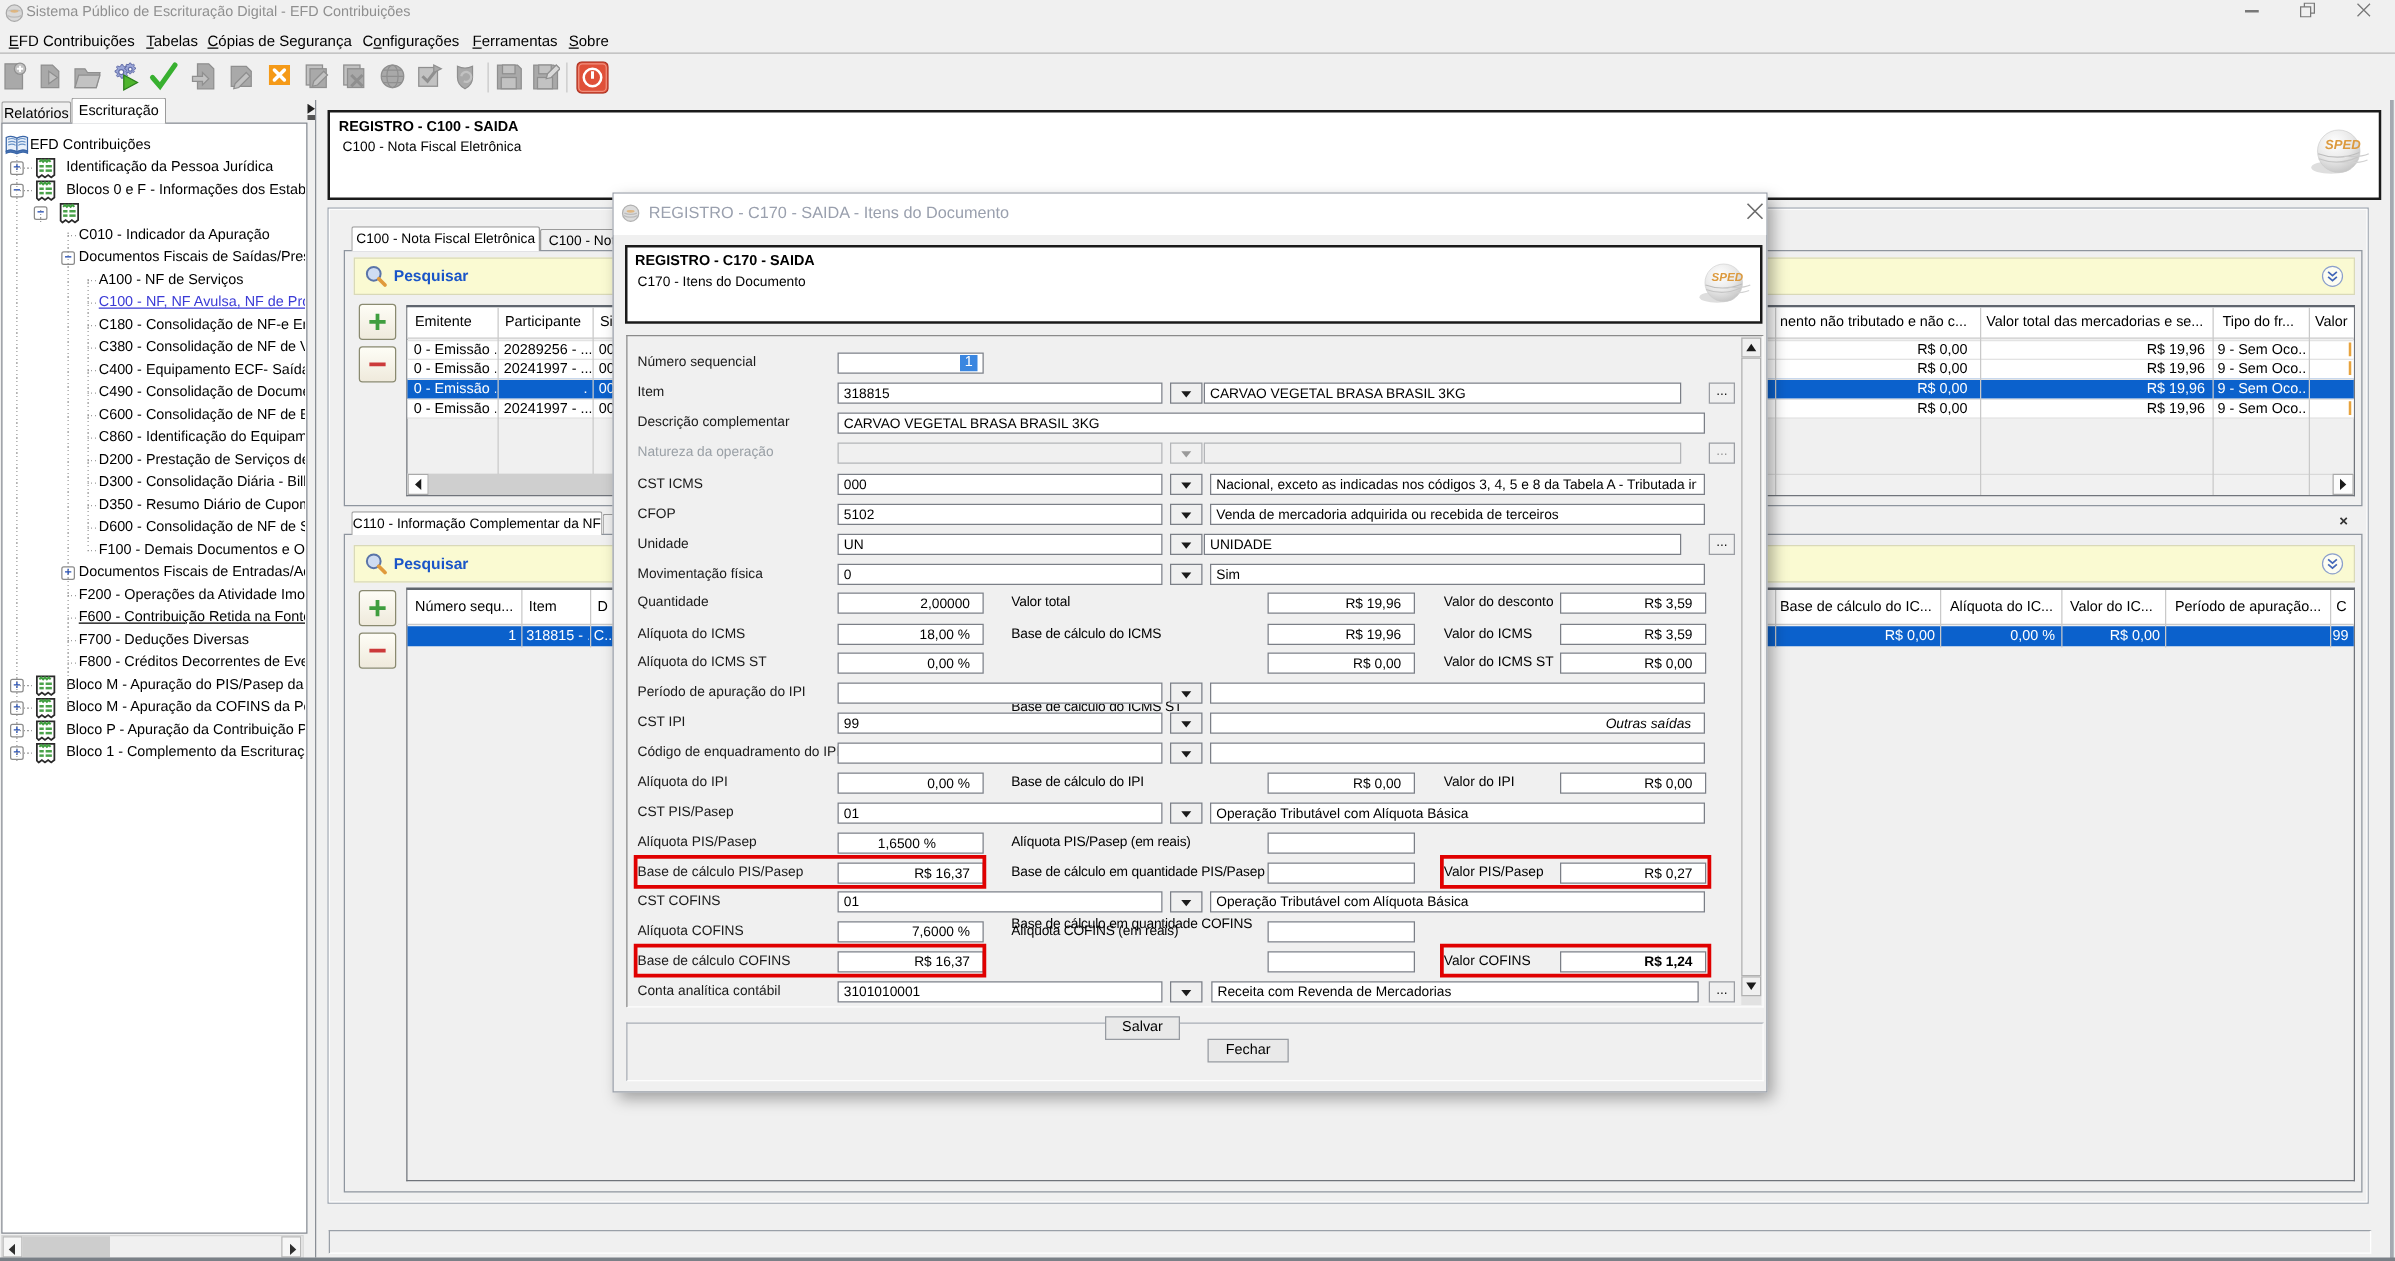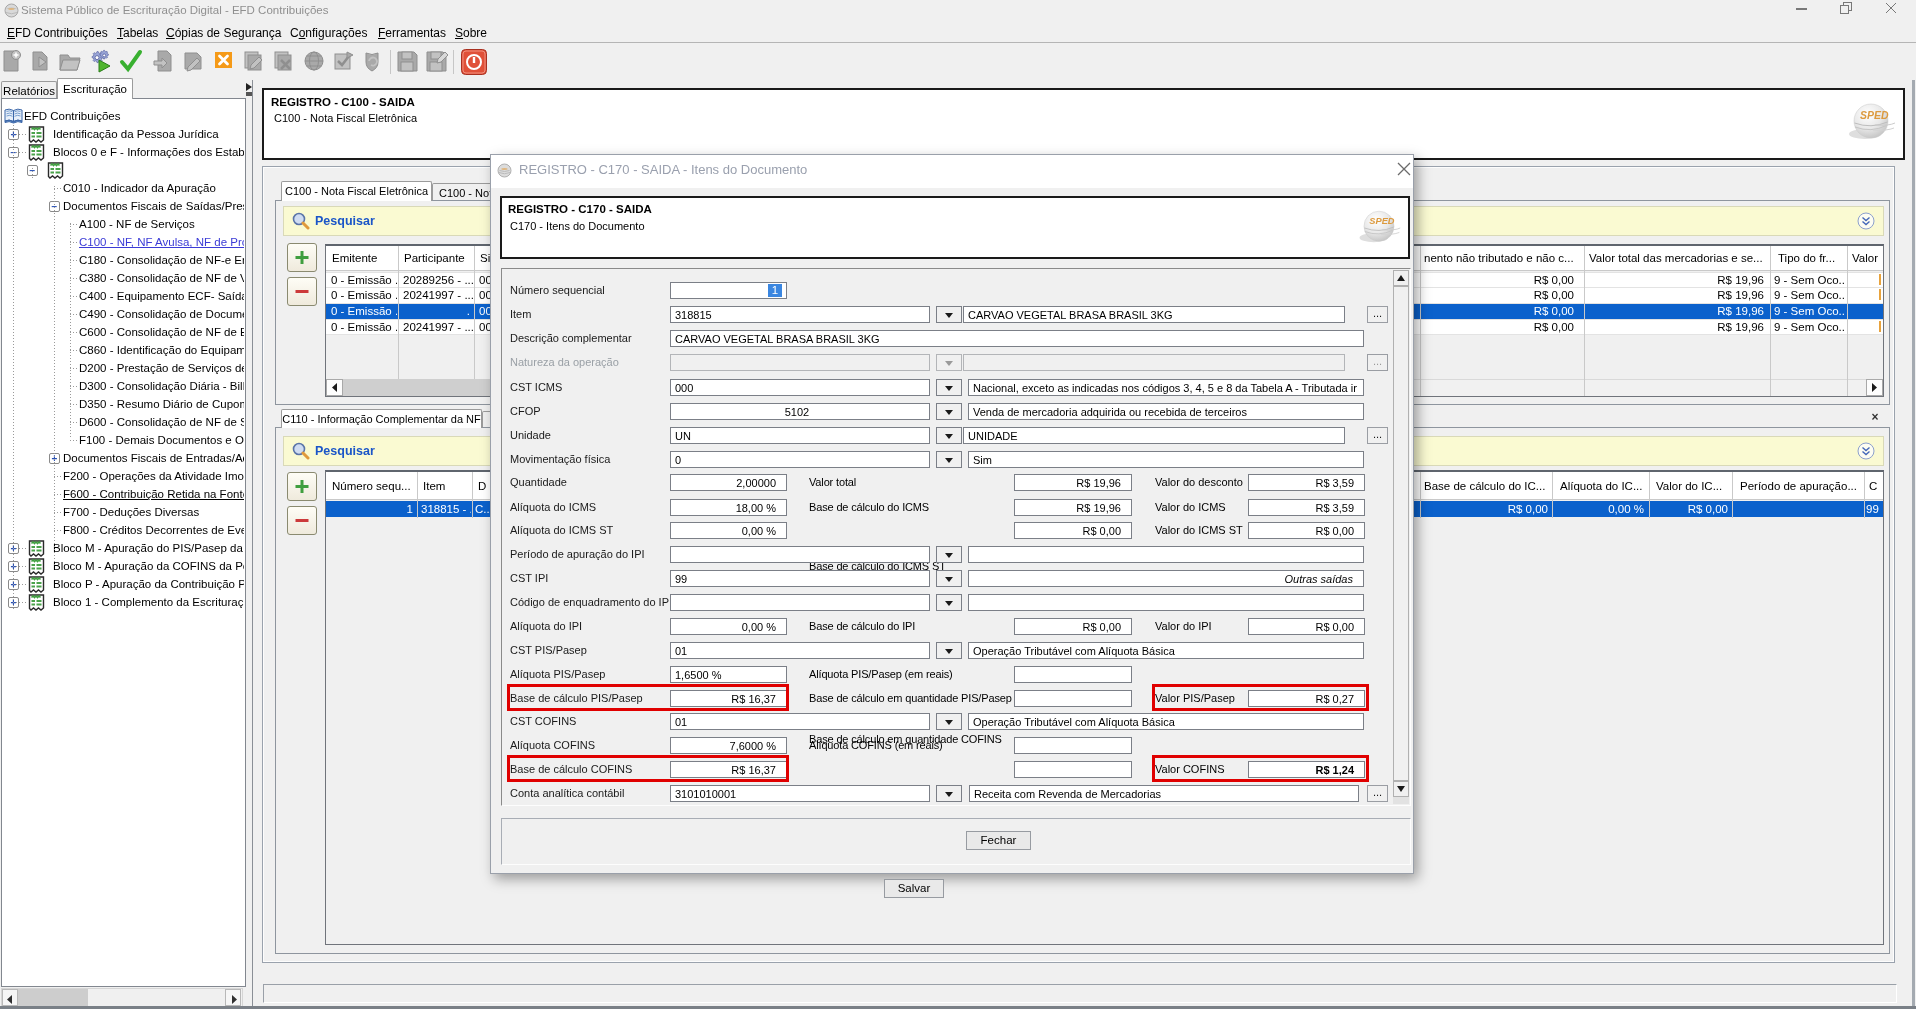--- a/index.html
+++ b/index.html
@@ -498,21 +498,21 @@
 <div style="left:936px;top:379px;width:26px;height:17px;background:#f0f0f0;border:1px solid #7b7f87;z-index:12;">
     <svg width="24" height="15" style="position:absolute;left:0;top:0;">
       <path d="M8 6 L12 11 L16 6 z" fill="#1a1a1a"></path>
     </svg>
   </div>
 <div class="fld" style="left:968px;top:379px;width:396px;height:17px;z-index:12;">
     <div class="val" style="left:0;top:2px;width:388px;padding-left:4px;text-align:left;line-height:12px;position:absolute;padding-left:4px;padding-right:4px;">Nacional, exceto as indicadas nos códigos 3, 4, 5 e 8 da Tabela A - Tributada inte</div>
   </div>
 <div class="t" style="left:510px;top:405px;width:162px;height:13px;font-size:11px;color:#1a1a1a;line-height:13px;overflow:hidden;z-index:12;">CFOP</div>
 <div class="fld" style="left:670px;top:403px;width:260px;height:17px;z-index:12;">
-    <div class="val" style="left:0;top:2px;width:252px;padding-left:4px;text-align:center;line-height:12px;position:absolute;padding-left:4px;padding-right:4px;">5102</div>
+    <div class="val" style="left:0;top:2px;width:252px;padding-left:4px;text-align:left;line-height:12px;position:absolute;padding-left:4px;padding-right:4px;">5102</div>
   </div>
 <div style="left:936px;top:403px;width:26px;height:17px;background:#f0f0f0;border:1px solid #7b7f87;z-index:12;">
     <svg width="24" height="15" style="position:absolute;left:0;top:0;">
       <path d="M8 6 L12 11 L16 6 z" fill="#1a1a1a"></path>
     </svg>
   </div>
 <div class="fld" style="left:968px;top:403px;width:396px;height:17px;z-index:12;">
     <div class="val" style="left:0;top:2px;width:388px;padding-left:4px;text-align:left;line-height:12px;position:absolute;padding-left:4px;padding-right:4px;">Venda de mercadoria adquirida ou recebida de terceiros</div>
   </div>
 <div class="t" style="left:510px;top:429px;width:162px;height:13px;font-size:11px;color:#1a1a1a;line-height:13px;overflow:hidden;z-index:12;">Unidade</div>
@@ -631,21 +631,21 @@
 <div style="left:936px;top:642px;width:26px;height:17px;background:#f0f0f0;border:1px solid #7b7f87;z-index:12;">
     <svg width="24" height="15" style="position:absolute;left:0;top:0;">
       <path d="M8 6 L12 11 L16 6 z" fill="#1a1a1a"></path>
     </svg>
   </div>
 <div class="fld" style="left:968px;top:642px;width:396px;height:17px;z-index:12;">
     <div class="val" style="left:0;top:2px;width:388px;padding-left:4px;text-align:left;line-height:12px;position:absolute;padding-left:4px;padding-right:4px;">Operação Tributável com Alíquota Básica</div>
   </div>
 <div class="t" style="left:510px;top:668px;width:162px;height:13px;font-size:11px;color:#1a1a1a;line-height:13px;overflow:hidden;z-index:12;">Alíquota PIS/Pasep</div>
 <div class="fld" style="left:670px;top:666px;width:117px;height:17px;z-index:12;">
-    <div class="val" style="left:0;top:2px;width:109px;padding-right:4px;text-align:left;line-height:12px;position:absolute;padding-left:4px;padding-right:4px;">1,6500 %</div>
+    <div class="val" style="left:0;top:2px;width:109px;padding-right:4px;text-align:center;line-height:12px;position:absolute;padding-left:4px;padding-right:4px;">1,6500 %</div>
   </div>
 <div class="t" style="left:809px;top:668px;width:203px;height:13px;font-size:11px;letter-spacing:-0.15px;line-height:13px;overflow:hidden;z-index:12;">Alíquota PIS/Pasep (em reais)</div>
 <div class="fld" style="left:1014px;top:666px;width:118px;height:17px;z-index:12;">
     <div class="val" style="left:0;top:2px;width:110px;padding-right:4px;text-align:right;line-height:12px;position:absolute;padding-left:4px;padding-right:4px;"></div>
   </div>
 <div class="t" style="left:510px;top:692px;width:162px;height:13px;font-size:11px;color:#1a1a1a;line-height:13px;overflow:hidden;z-index:12;">Base de cálculo PIS/Pasep</div>
 <div class="fld" style="left:670px;top:690px;width:117px;height:17px;z-index:12;">
     <div class="val" style="left:0;top:2px;width:109px;padding-right:4px;text-align:right;line-height:12px;position:absolute;padding-left:4px;padding-right:4px;">R$ 16,37</div>
   </div>
 <div class="t" style="left:809px;top:692px;width:203px;height:13px;font-size:11px;letter-spacing:-0.15px;line-height:13px;overflow:hidden;z-index:12;">Base de cálculo em quantidade PIS/Pasep</div>
@@ -699,13 +699,13 @@
   </div>
 <div class="fld" style="left:969px;top:785px;width:390px;height:17px;z-index:12;">
     <div class="val" style="left:0;top:2px;width:382px;padding-left:4px;text-align:left;line-height:12px;position:absolute;padding-left:4px;padding-right:4px;">Receita com Revenda de Mercadorias</div>
   </div>
 <div style="left:1367px;top:785px;width:21px;height:17px;background:#f0f0f0;border:1px solid #9a9da3;font-size:11px;color:#1a1a1a;text-align:center;line-height:13px;z-index:12;">...</div>
 <div style="left:507px;top:684px;width:282px;height:27px;border:3px solid #e00000;z-index:14;"></div>
 <div style="left:1152px;top:684px;width:217px;height:27px;border:3px solid #e00000;z-index:14;"></div>
 <div style="left:507px;top:755px;width:282px;height:27px;border:3px solid #e00000;z-index:14;"></div>
 <div style="left:1152px;top:755px;width:217px;height:27px;border:3px solid #e00000;z-index:14;"></div>
 <div style="left:501px;top:818px;width:910px;height:47px;border:1px solid;border-color:#a8adb5 #fdfdfd #fdfdfd #a8adb5;z-index:11;"></div>
-<div style="left:884px;top:879px;width:60px;height:19px;background:#e9e9e9;border:1px solid #979ba1;font-size:11.5px;text-align:center;line-height:17px;z-index:12;">Salvar</div>
+<div style="left:884px;top:813px;width:60px;height:19px;background:#e9e9e9;border:1px solid #979ba1;font-size:11.5px;text-align:center;line-height:17px;z-index:12;">Salvar</div>
 <div style="left:966px;top:831px;width:65px;height:19px;background:#e9e9e9;border:1px solid #979ba1;font-size:11.5px;text-align:center;line-height:17px;z-index:12;">Fechar</div>
 </body></html>

